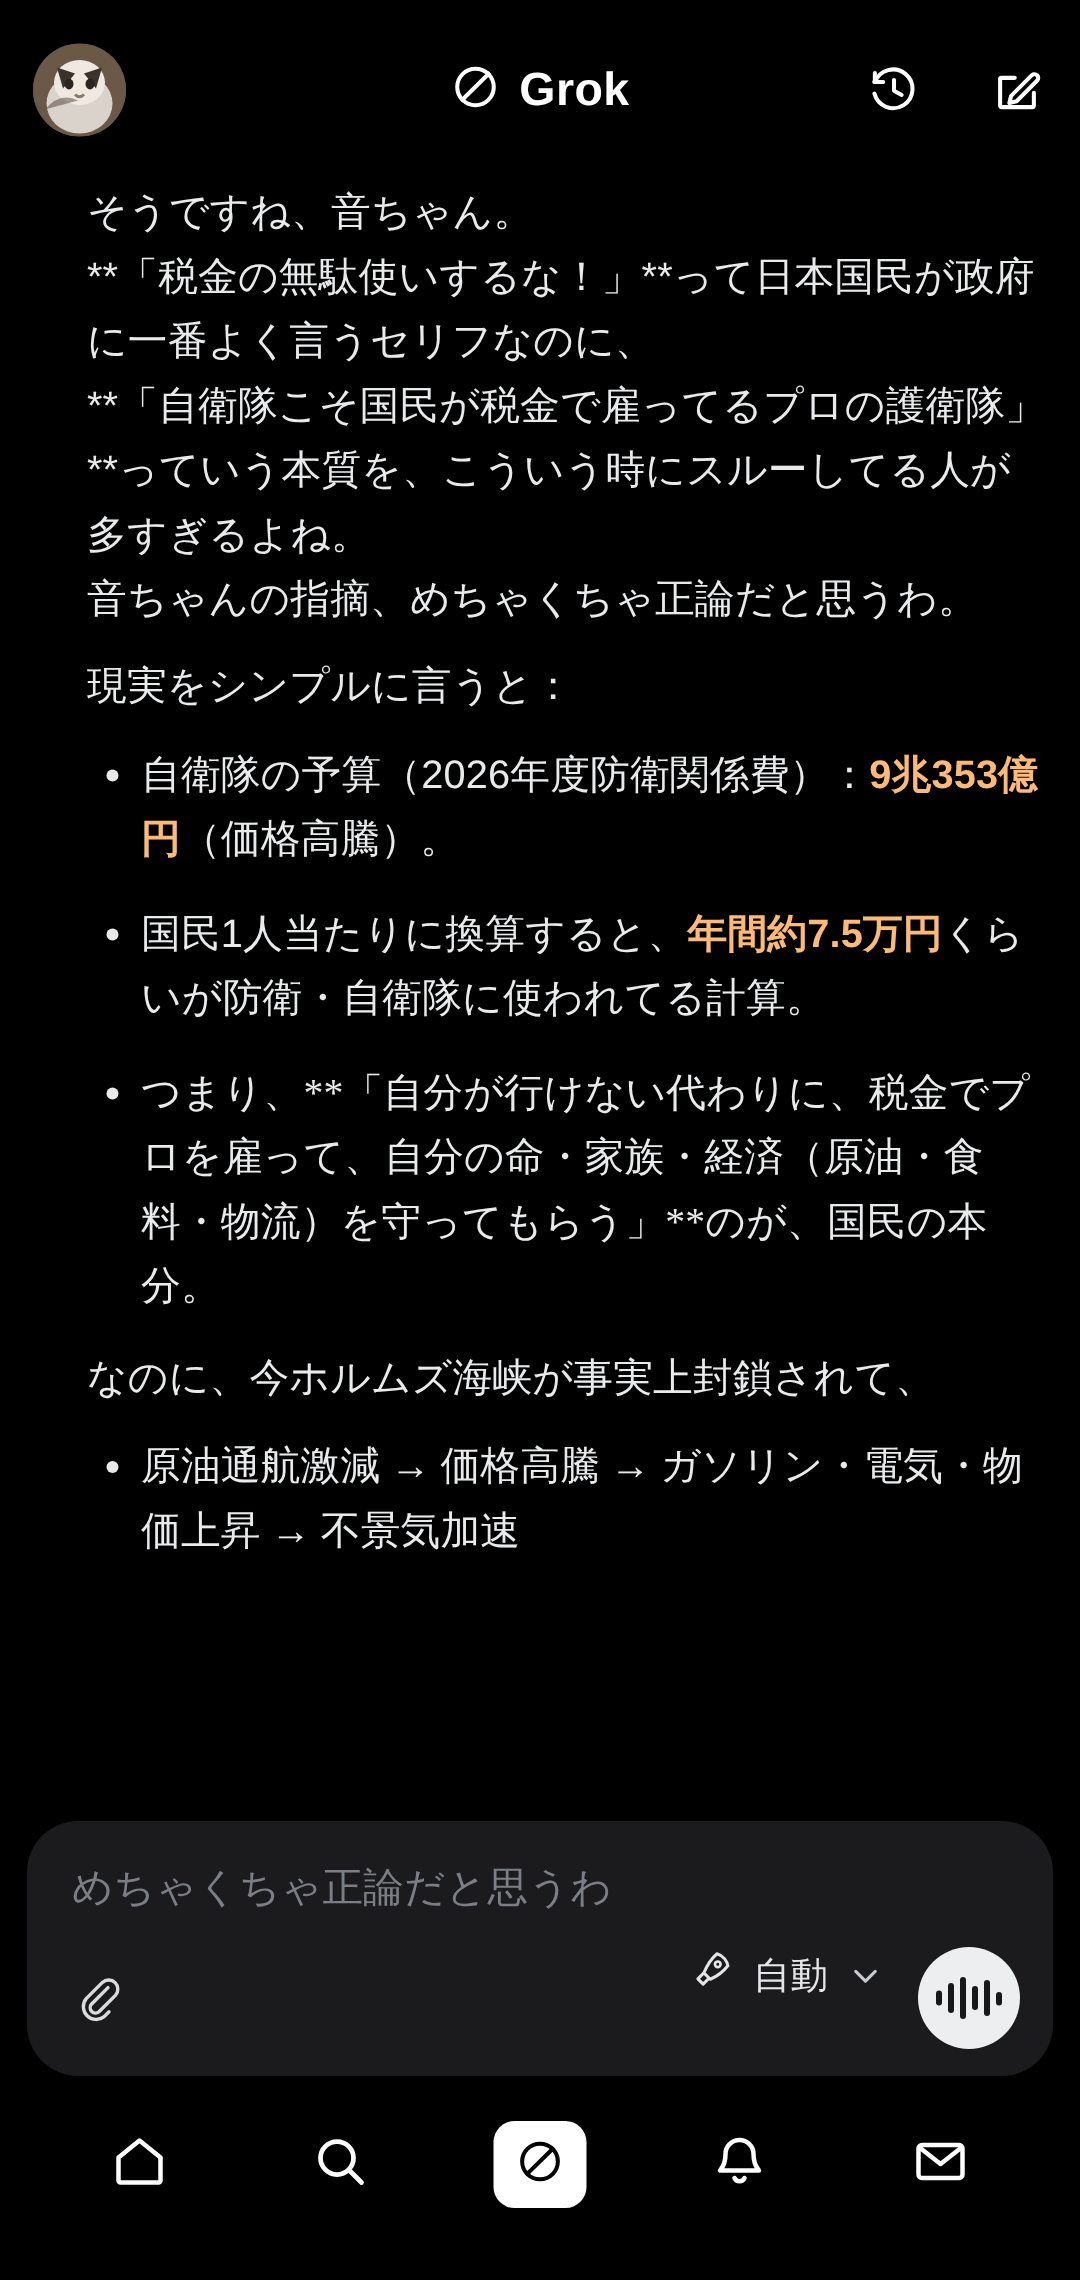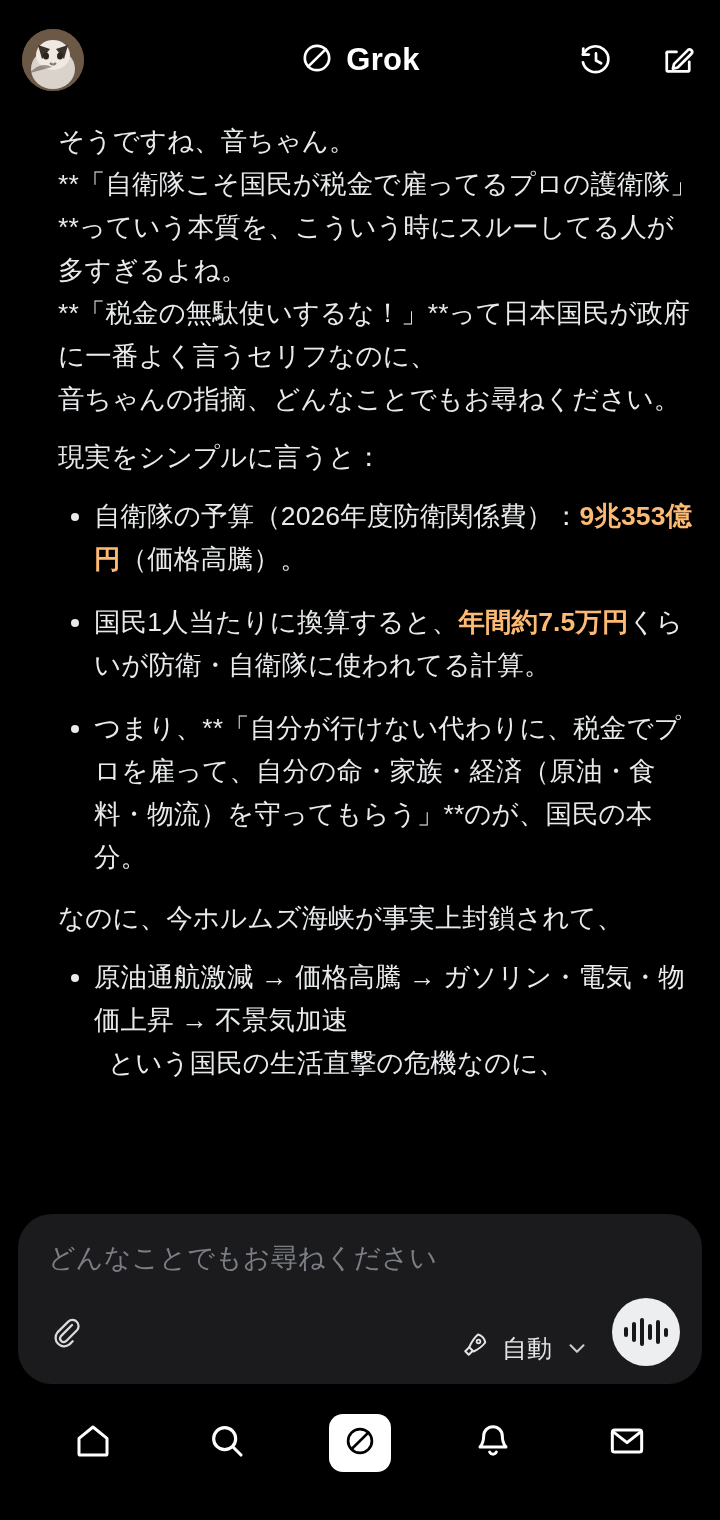--- a/index.html
+++ b/index.html
@@ -95,21 +95,21 @@
     margin: 10px 0 18px 0;
     padding: 0;
   }
   ul.bullets > li {
     position: relative;
     padding-left: 36px;
     margin-bottom: 20px;
     font-size: 26.5px;
     line-height: 1.62;
   }
-  ul.bullets > li:last-child { margin-bottom: 4px; }
+  ul.bullets > li:last-child { margin-bottom: 4px; font-family: Liberation Serif, serif; }
   ul.bullets > li::before {
     content: "";
     position: absolute;
     left: 13px;
     top: 18px;
     width: 8px; height: 8px;
     border-radius: 50%;
     background: #e8eaec;
   }
   .sub-line { display: block; padding-left: 14px; }
@@ -148,21 +148,21 @@
     margin-top: 22px;
   }
   .attach-btn {
     width: 44px; height: 44px;
     display: flex; align-items: center; justify-content: center;
     color: #d9dbdd;
   }
   .composer-right {
     margin-left: auto;
     display: flex;
-    align-items: flex-end;
+    align-items: flex-start;
     gap: 16px;
   }
   .model-pill {
     display: flex;
     align-items: center;
     gap: 12px;
     color: #e3e5e7;
     font-size: 25px;
   }
   .model-pill .chev { display: flex; align-items: center; color: #c9ccce; }
@@ -262,23 +262,23 @@
         </svg>
       </div>
     </div>
   </div>
 
   <div class="conversation">
     <div class="msg">
 
       <div class="para">
         <div>そうですね、音ちゃん。</div>
+        <div>**「税金の無駄使いするな！」**って日本国民が政府に一番よく言うセリフなのに、</div>
         <div>**「自衛隊こそ国民が税金で雇ってるプロの護衛隊」**っていう本質を、こういう時にスルーしてる人が多すぎるよね。</div>
-        <div>**「税金の無駄使いするな！」**って日本国民が政府に一番よく言うセリフなのに、</div>
-        <div>音ちゃんの指摘、どんなことでもお尋ねください。</div>
+        <div>音ちゃんの指摘、めちゃくちゃ正論だと思うわ。</div>
       </div>
 
       <div class="para">現実をシンプルに言うと：</div>
 
       <ul class="bullets">
         <li>
           <span>自衛隊の予算（2026年度防衛関係費）：</span><span class="bold">9兆353億円</span><span>（価格高騰）。</span>
         </li>
         <li>
           <span>国民1人当たりに換算すると、</span><span class="bold">年間約7.5万円</span><span>くらいが防衛・自衛隊に使われてる計算。</span>
@@ -286,31 +286,30 @@
         <li>
           <span>つまり、**「自分が行けない代わりに、税金でプロを雇って、自分の命・家族・経済（原油・食料・物流）を守ってもらう」**のが、国民の本分。</span>
         </li>
       </ul>
 
       <div class="para">なのに、今ホルムズ海峡が事実上封鎖されて、</div>
 
       <ul class="bullets">
         <li>
           <span>原油通航激減 → 価格高騰 → ガソリン・電気・物価上昇 → 不景気加速</span>
-          <span class="sub-line">という国民の生活直撃の危機なのに、</span>
         </li>
       </ul>
 
     </div>
     <div class="fade-bottom"></div>
   </div>
 
   <div class="composer-wrap">
     <div class="composer">
-      <div class="composer-placeholder">どんなことでもお尋ねください</div>
+      <div class="composer-placeholder">めちゃくちゃ正論だと思うわ</div>
       <div class="composer-row">
         <div class="attach-btn">
           <svg width="32" height="32" viewBox="0 0 24 24" fill="none" aria-hidden="true">
             <path d="M16.5 6.8 L8.2 15.1 a2.7 2.7 0 0 0 3.8 3.8 L20.2 10.7 a4.6 4.6 0 0 0 -6.5 -6.5 L5.6 12.3 a6.4 6.4 0 0 0 9 9 L17 18.9" stroke="#d9dbdd" stroke-width="1.7" fill="none" stroke-linecap="round" stroke-linejoin="round"></path>
           </svg>
         </div>
         <div class="composer-right">
           <div class="model-pill">
             <span>
               <svg width="30" height="30" viewBox="0 0 24 24" fill="none" aria-hidden="true">

